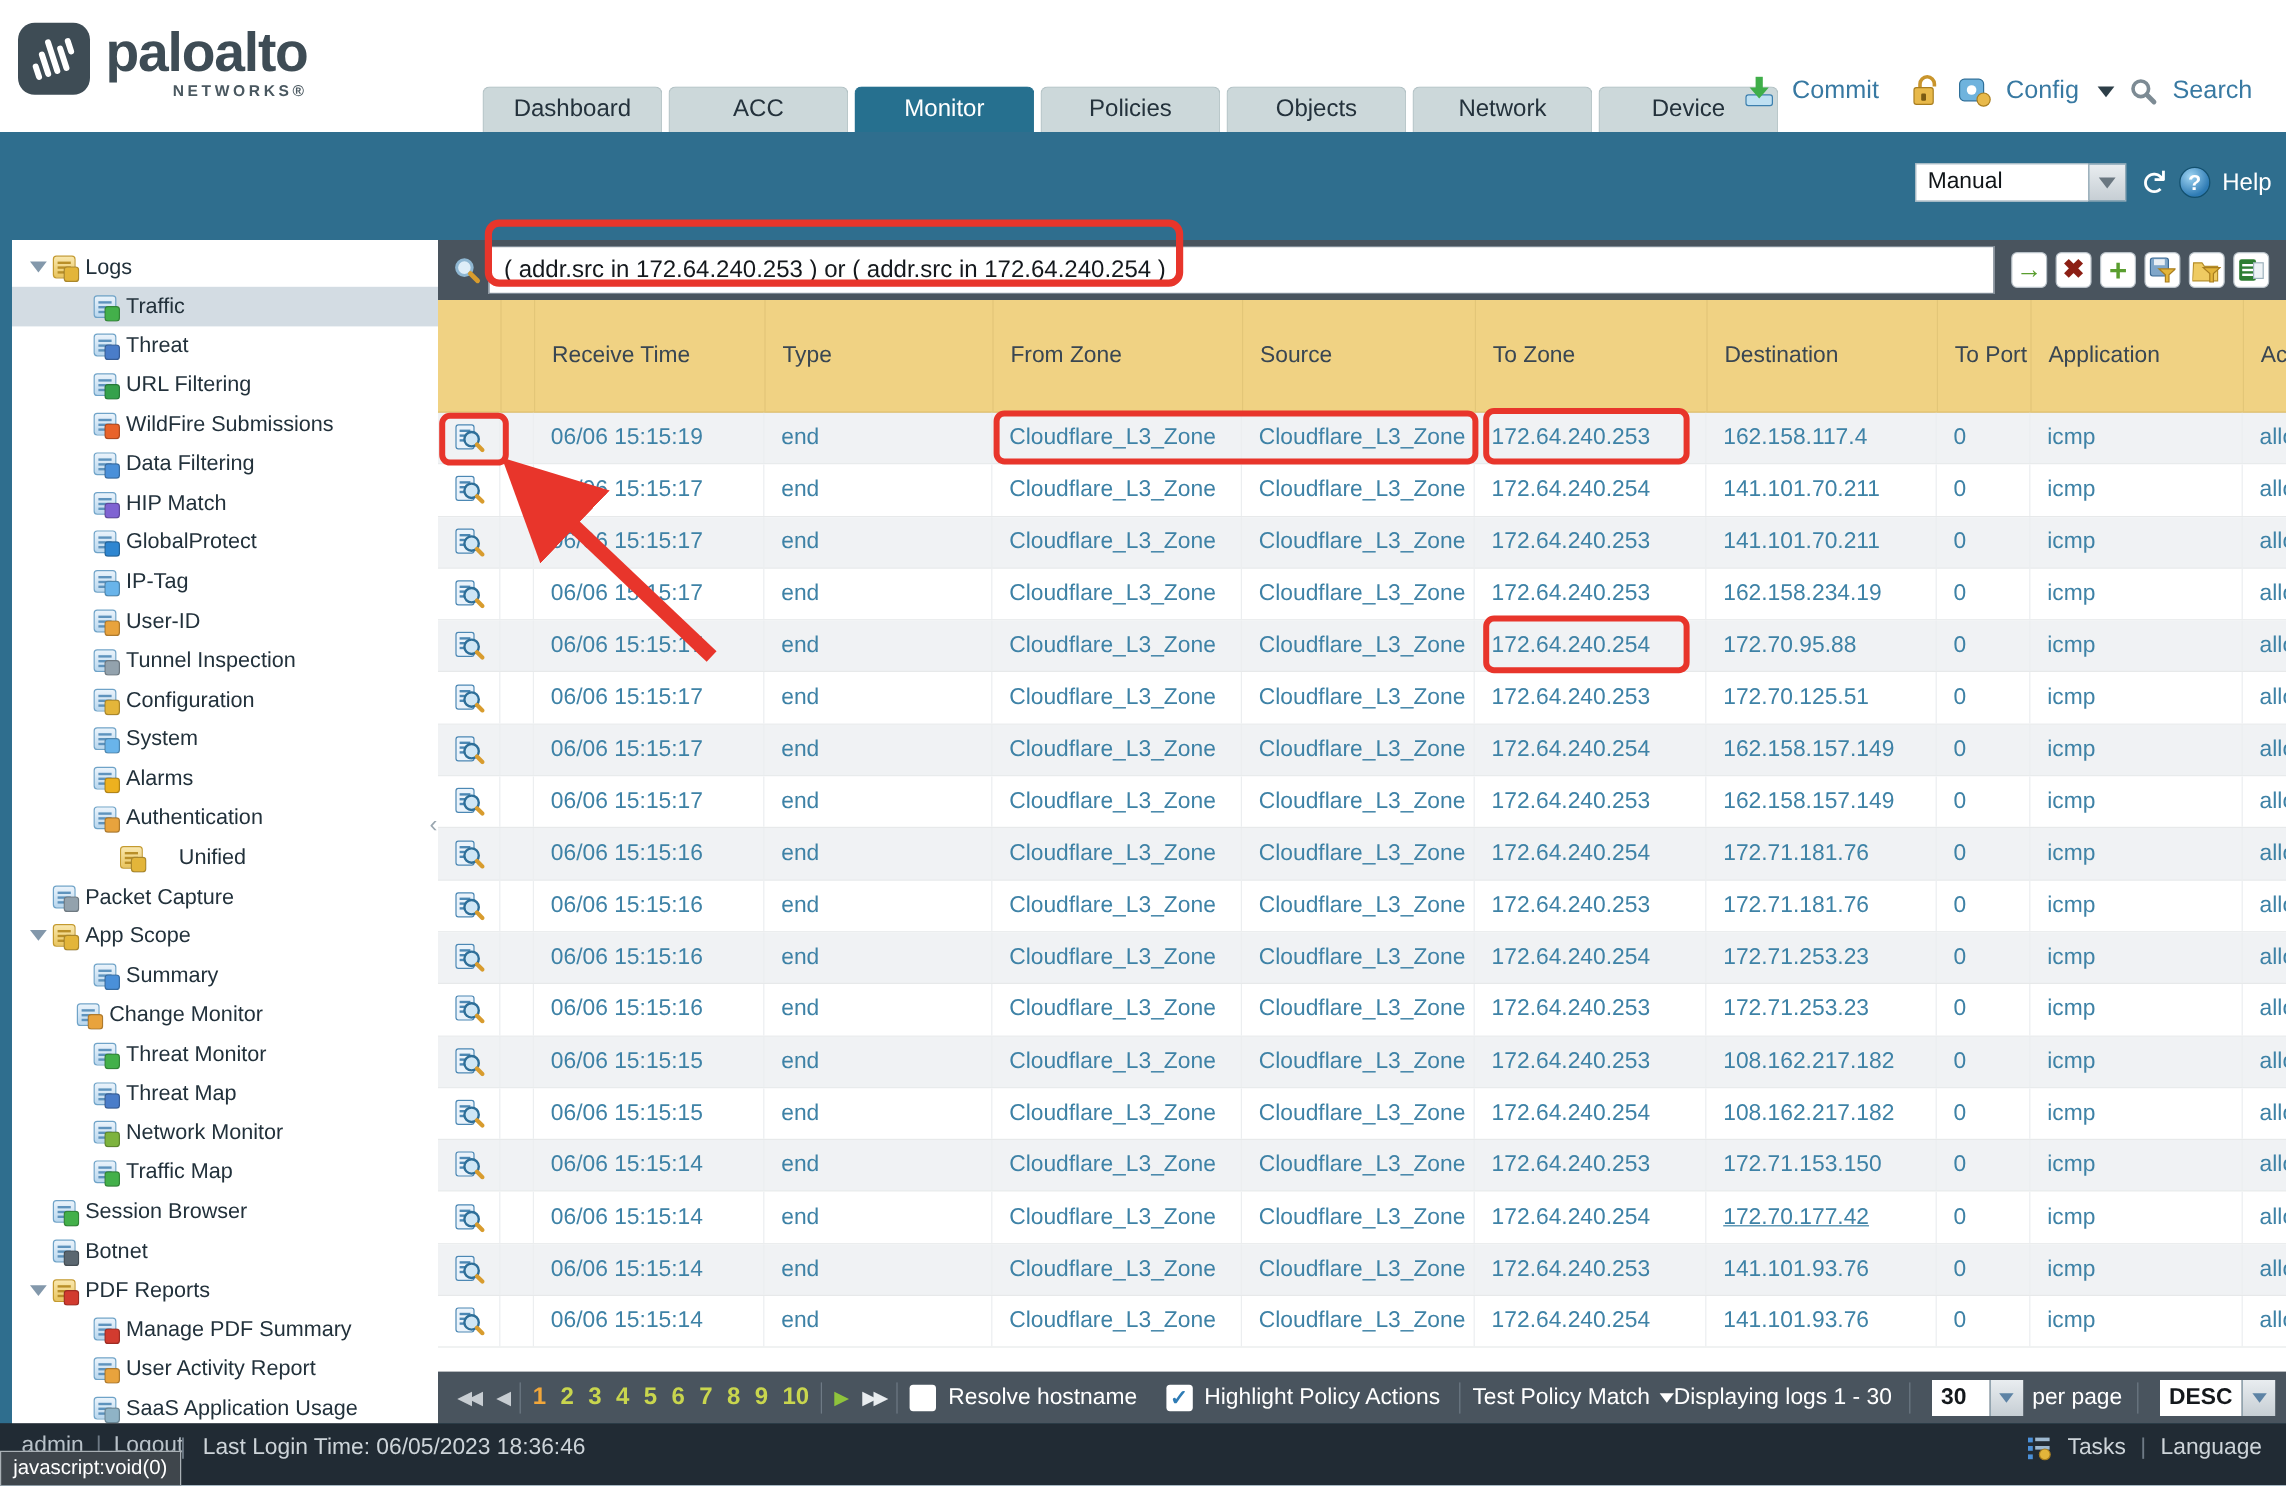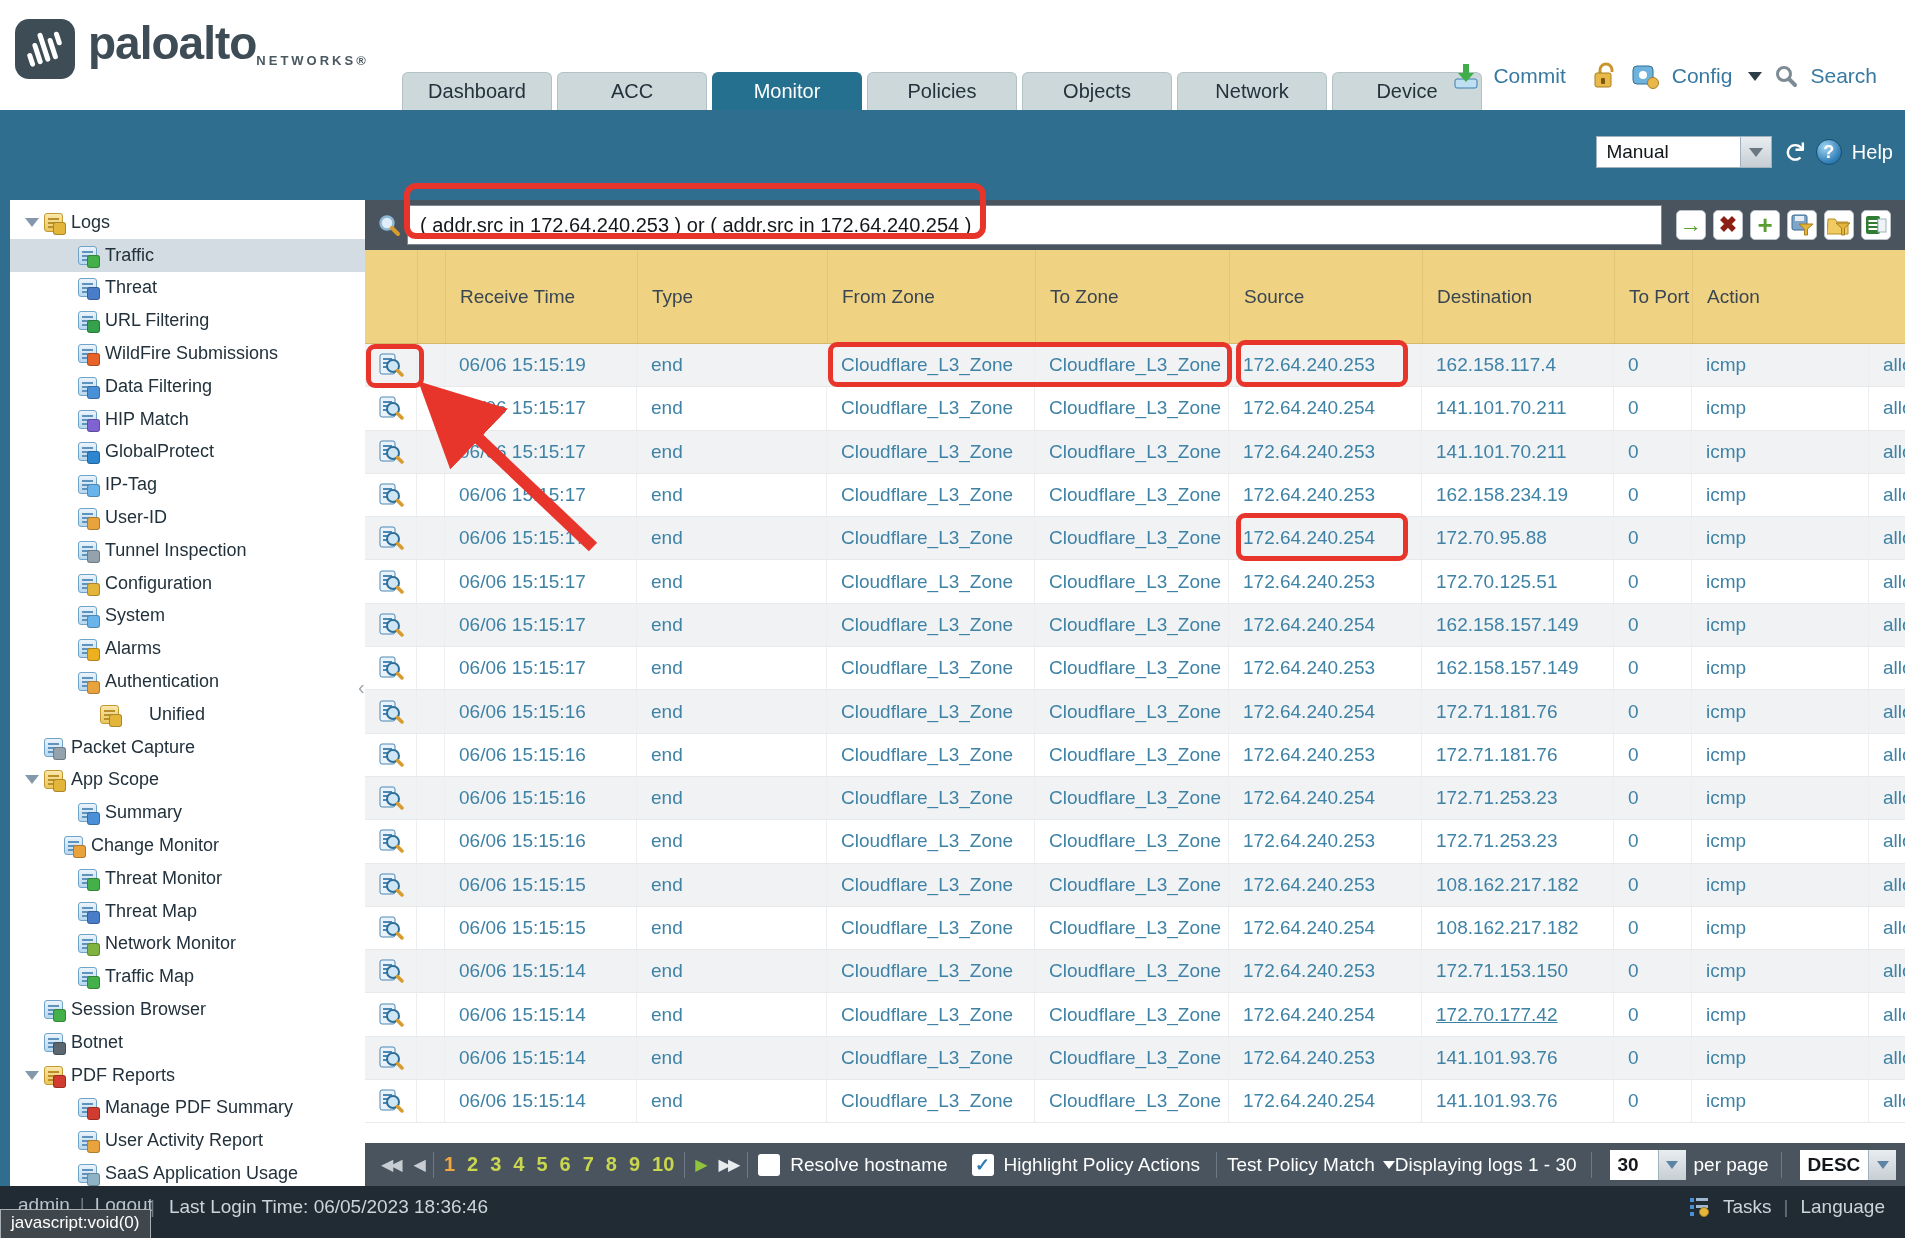--- a/index.html
+++ b/index.html
@@ -3,21 +3,21 @@
 <meta charset="utf-8">
 <style>
   * { box-sizing: border-box; margin: 0; padding: 0; }
   html,body { width:1905px; height:1238px; overflow:hidden; }
   body { font-family:"Liberation Sans", sans-serif; background:#fff; }
   .app { position:relative; width:1905px; height:1238px; overflow:hidden; background:#2f6e8e; }
 
   
   .topbar { position:absolute; left:0; top:0; width:1905px; height:110px; background:#fff; }
   .logo { position:absolute; left:14px; top:18px; display:flex; align-items:flex-start; gap:12px; }
-  .logo-text { display:flex; flex-direction:row; }
+  .logo-text { display:flex; flex-direction:column; }
   .logo-word { font-size:46px; font-weight:bold; color:#3e4c55; letter-spacing:-1px; line-height:50px; }
   .logo-sub { font-size:13px; font-weight:bold; color:#4a5860; letter-spacing:3px; align-self:flex-end; }
   .tabs { position:absolute; left:402px; bottom:0; display:flex; gap:5px; }
   .tab { width:150px; height:38px; background:#ccd8da; border:1px solid #b3c2c5; border-bottom:none;
          border-radius:6px 6px 0 0; display:flex; align-items:center; justify-content:center;
          font-size:20px; color:#24323c; cursor:pointer; }
   .tab.active { background:#26708f; border-color:#26708f; color:#fff; }
   .utils { position:absolute; right:28px; top:62px; display:flex; align-items:center; gap:12px;
            font-size:21px; color:#3879a2; }
   .utils .sep-sp { width:2px; }
@@ -429,24 +429,25 @@
         </span>
       </div>
     </div>
 
     <div class="thead cols">
       <div class="hcell"></div>
       <div class="hcell"></div>
       <div class="hcell">Receive Time</div>
       <div class="hcell">Type</div>
       <div class="hcell">From Zone</div>
+      <div class="hcell">Source</div>
       <div class="hcell">To Zone</div>
-      <div class="hcell">Source</div>
       <div class="hcell">Destination</div>
       <div class="hcell">To Port</div>
+      <div class="hcell">Application</div>
       <div class="hcell">Action</div>
     </div>
 
     <div class="tbody">
 
         <div class="trow cols">
           <div class="c detail">
             <svg width="26" height="24" viewBox="0 0 26 24">
               <rect x="2" y="1" width="15" height="20" rx="2" fill="#eaf3fb" stroke="#4c88b4"></rect>
               <rect x="5" y="5" width="9" height="2" fill="#4c88b4"></rect>

